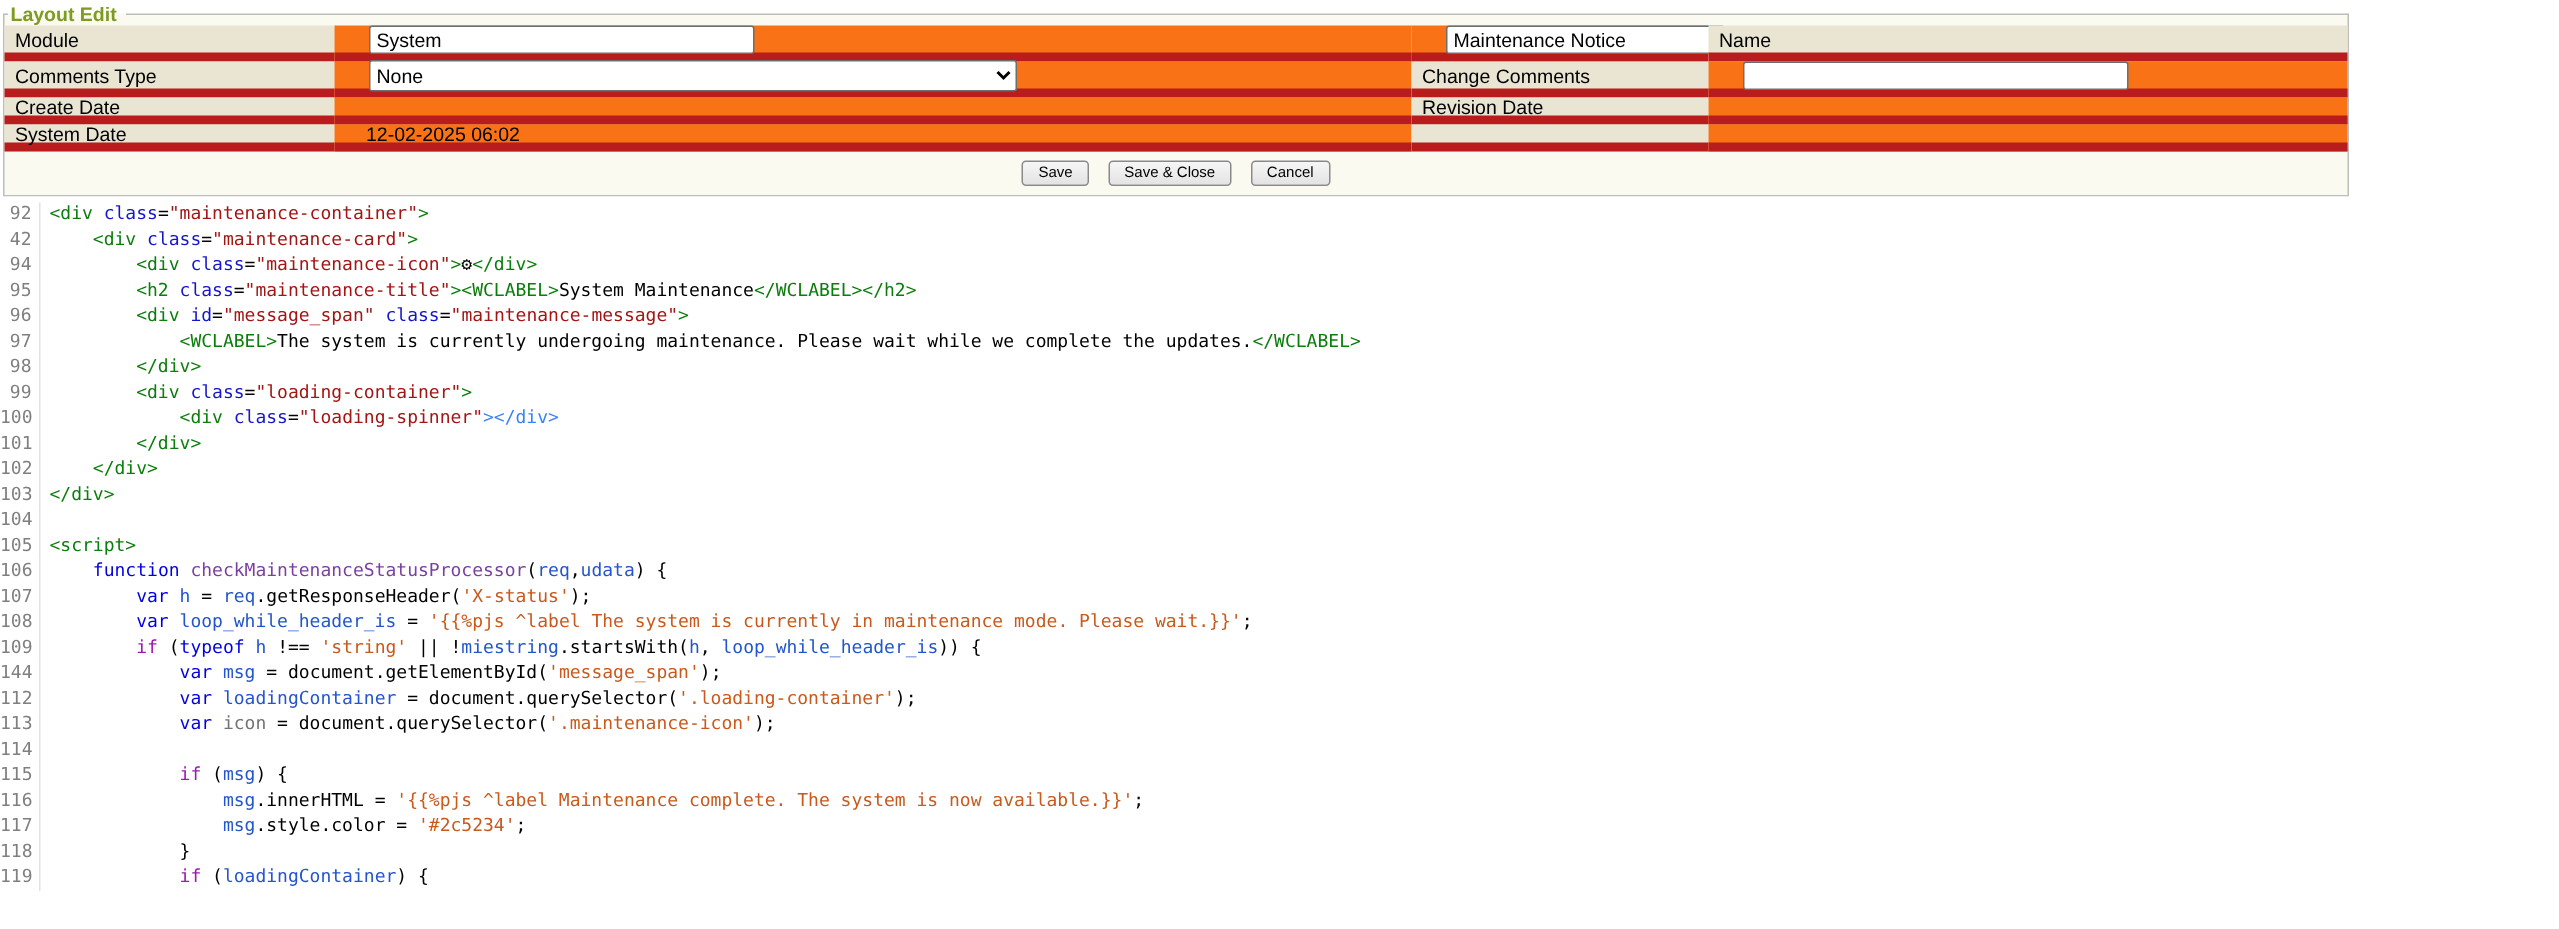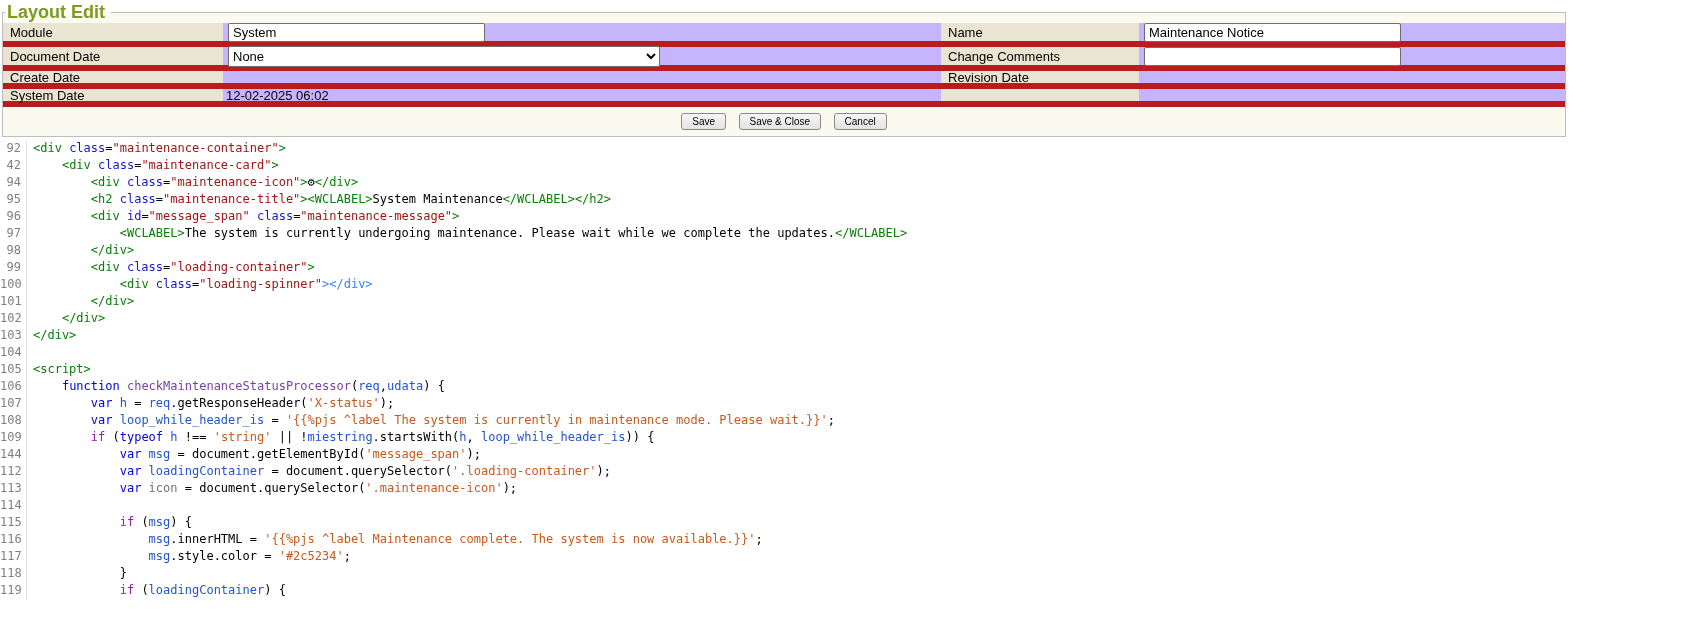--- a/index.html
+++ b/index.html
@@ -9,34 +9,34 @@
     background:#ffffff;
     font-family:"Liberation Sans", sans-serif;
   }
 
   
   fieldset.layout-edit {
     width:1564px; margin:2px 0 0 2px; padding:0;
     border:1px solid #bdbdbd; background:#fbfaf1;
   }
   legend.page-title {
-    color:#7d9b21; font-weight:bold; font-size:18px;
+    color:#7d9b21; font-weight:bold; font-size:13px;
     padding:0 6px 0 2px; margin-left:2px;
   }
   .form-grid {
     display:grid;
     grid-template-columns:220px 718px 198px auto;
   }
   .cell {
     display:flex; align-items:center;
     border-bottom:6px solid #b91c1c;
     font-size:13px; color:#000;
   }
   .lbl { background:#e9e5d2; padding-left:7px; }
-  .val { padding-left:3px; background:#c4b5fd; }
+  .val { padding-left:21px; background:#f97316; }
   .r12 { height:24px; }
   .r34 { height:18px; }
 
   input.txt {
     width:257px; height:19px;
     border:1px solid #6e6e6e; border-radius:2px;
     font-size:13px; font-family:"Liberation Sans",sans-serif;
     padding:1px 4px; background:#fff; margin-left:2px;
   }
   select.ddl {
@@ -71,26 +71,26 @@
 
 <fieldset class="layout-edit">
   <legend class="page-title">Layout Edit</legend>
 
   <div class="form-grid">
 
     <div class="cell lbl r12">Module</div>
     <div class="cell val r12">
       <input class="txt" type="text" value="System" style="">
     </div>
+    <div class="cell val r12">
+      <input class="txt" type="text" value="Maintenance Notice" style="">
+    </div>
     <div class="cell lbl r12">Name</div>
-    <div class="cell val r12">
-      <input class="txt" type="text" value="Maintenance Notice" style="">
-    </div>
-
-    <div class="cell lbl r12">Document Date</div>
+
+    <div class="cell lbl r12">Comments Type</div>
     <div class="cell val r12">
       <select class="ddl">
         <option>None</option>
       </select>
     </div>
     <div class="cell lbl r12">Change Comments</div>
     <div class="cell val r12">
       <input class="txt" type="text" value="" style="">
     </div>
 

